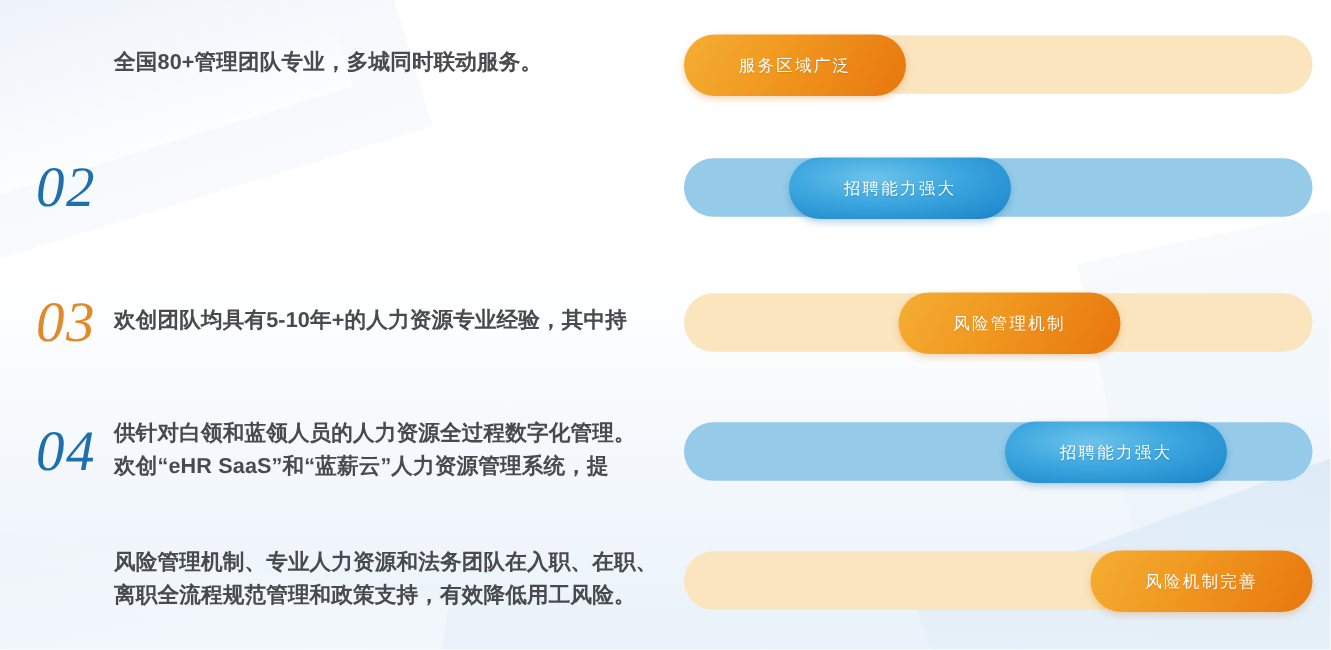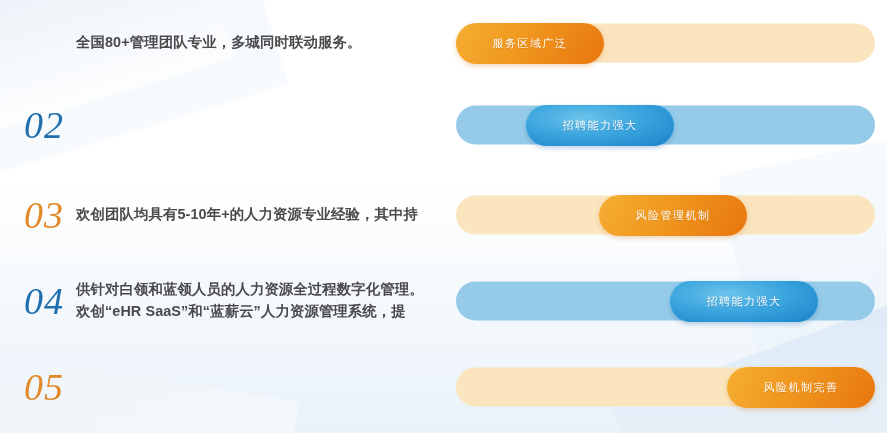--- a/index.html
+++ b/index.html
@@ -137,19 +137,22 @@
     <div class="desc">
       <span class="l">供针对白领和蓝领人员的人力资源全过程数字化管理。</span>
       <span class="l">欢创“eHR SaaS”和“蓝薪云”人力资源管理系统，提</span>
     </div>
     <div class="bar bar-blue">
       <div class="pill pill-blue" style="left: 214px; width: 148px;">招聘能力强大</div>
     </div>
   </div>
 
   <div class="row row-5">
-    <div class="numeral num-orange">05</div>
+    <div class="desc">
+      <span class="l">风险管理机制、专业人力资源和法务团队在入职、在职、</span>
+      <span class="l">离职全流程规范管理和政策支持，有效降低用工风险。</span>
+    </div>
     <div class="bar bar-orange">
       <div class="pill pill-orange" style="left: 271px; width: 148px;">风险机制完善</div>
     </div>
   </div>
 
 </div>
 
 </body></html>

